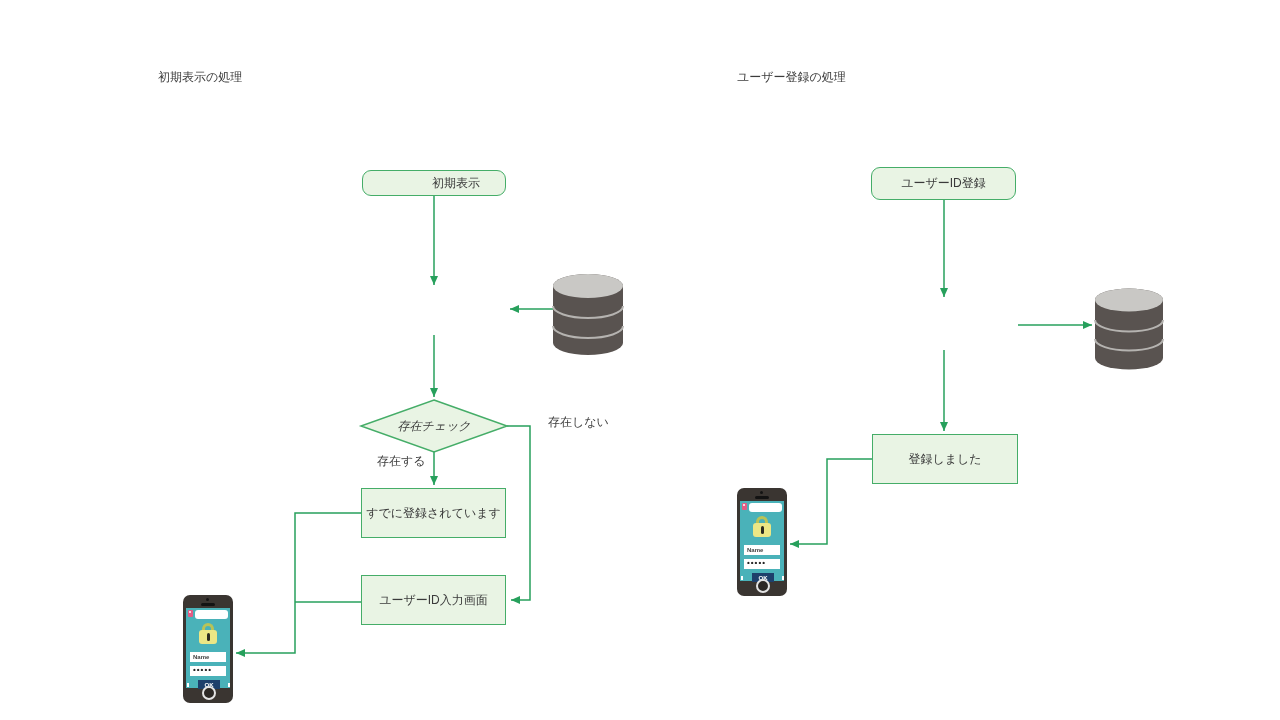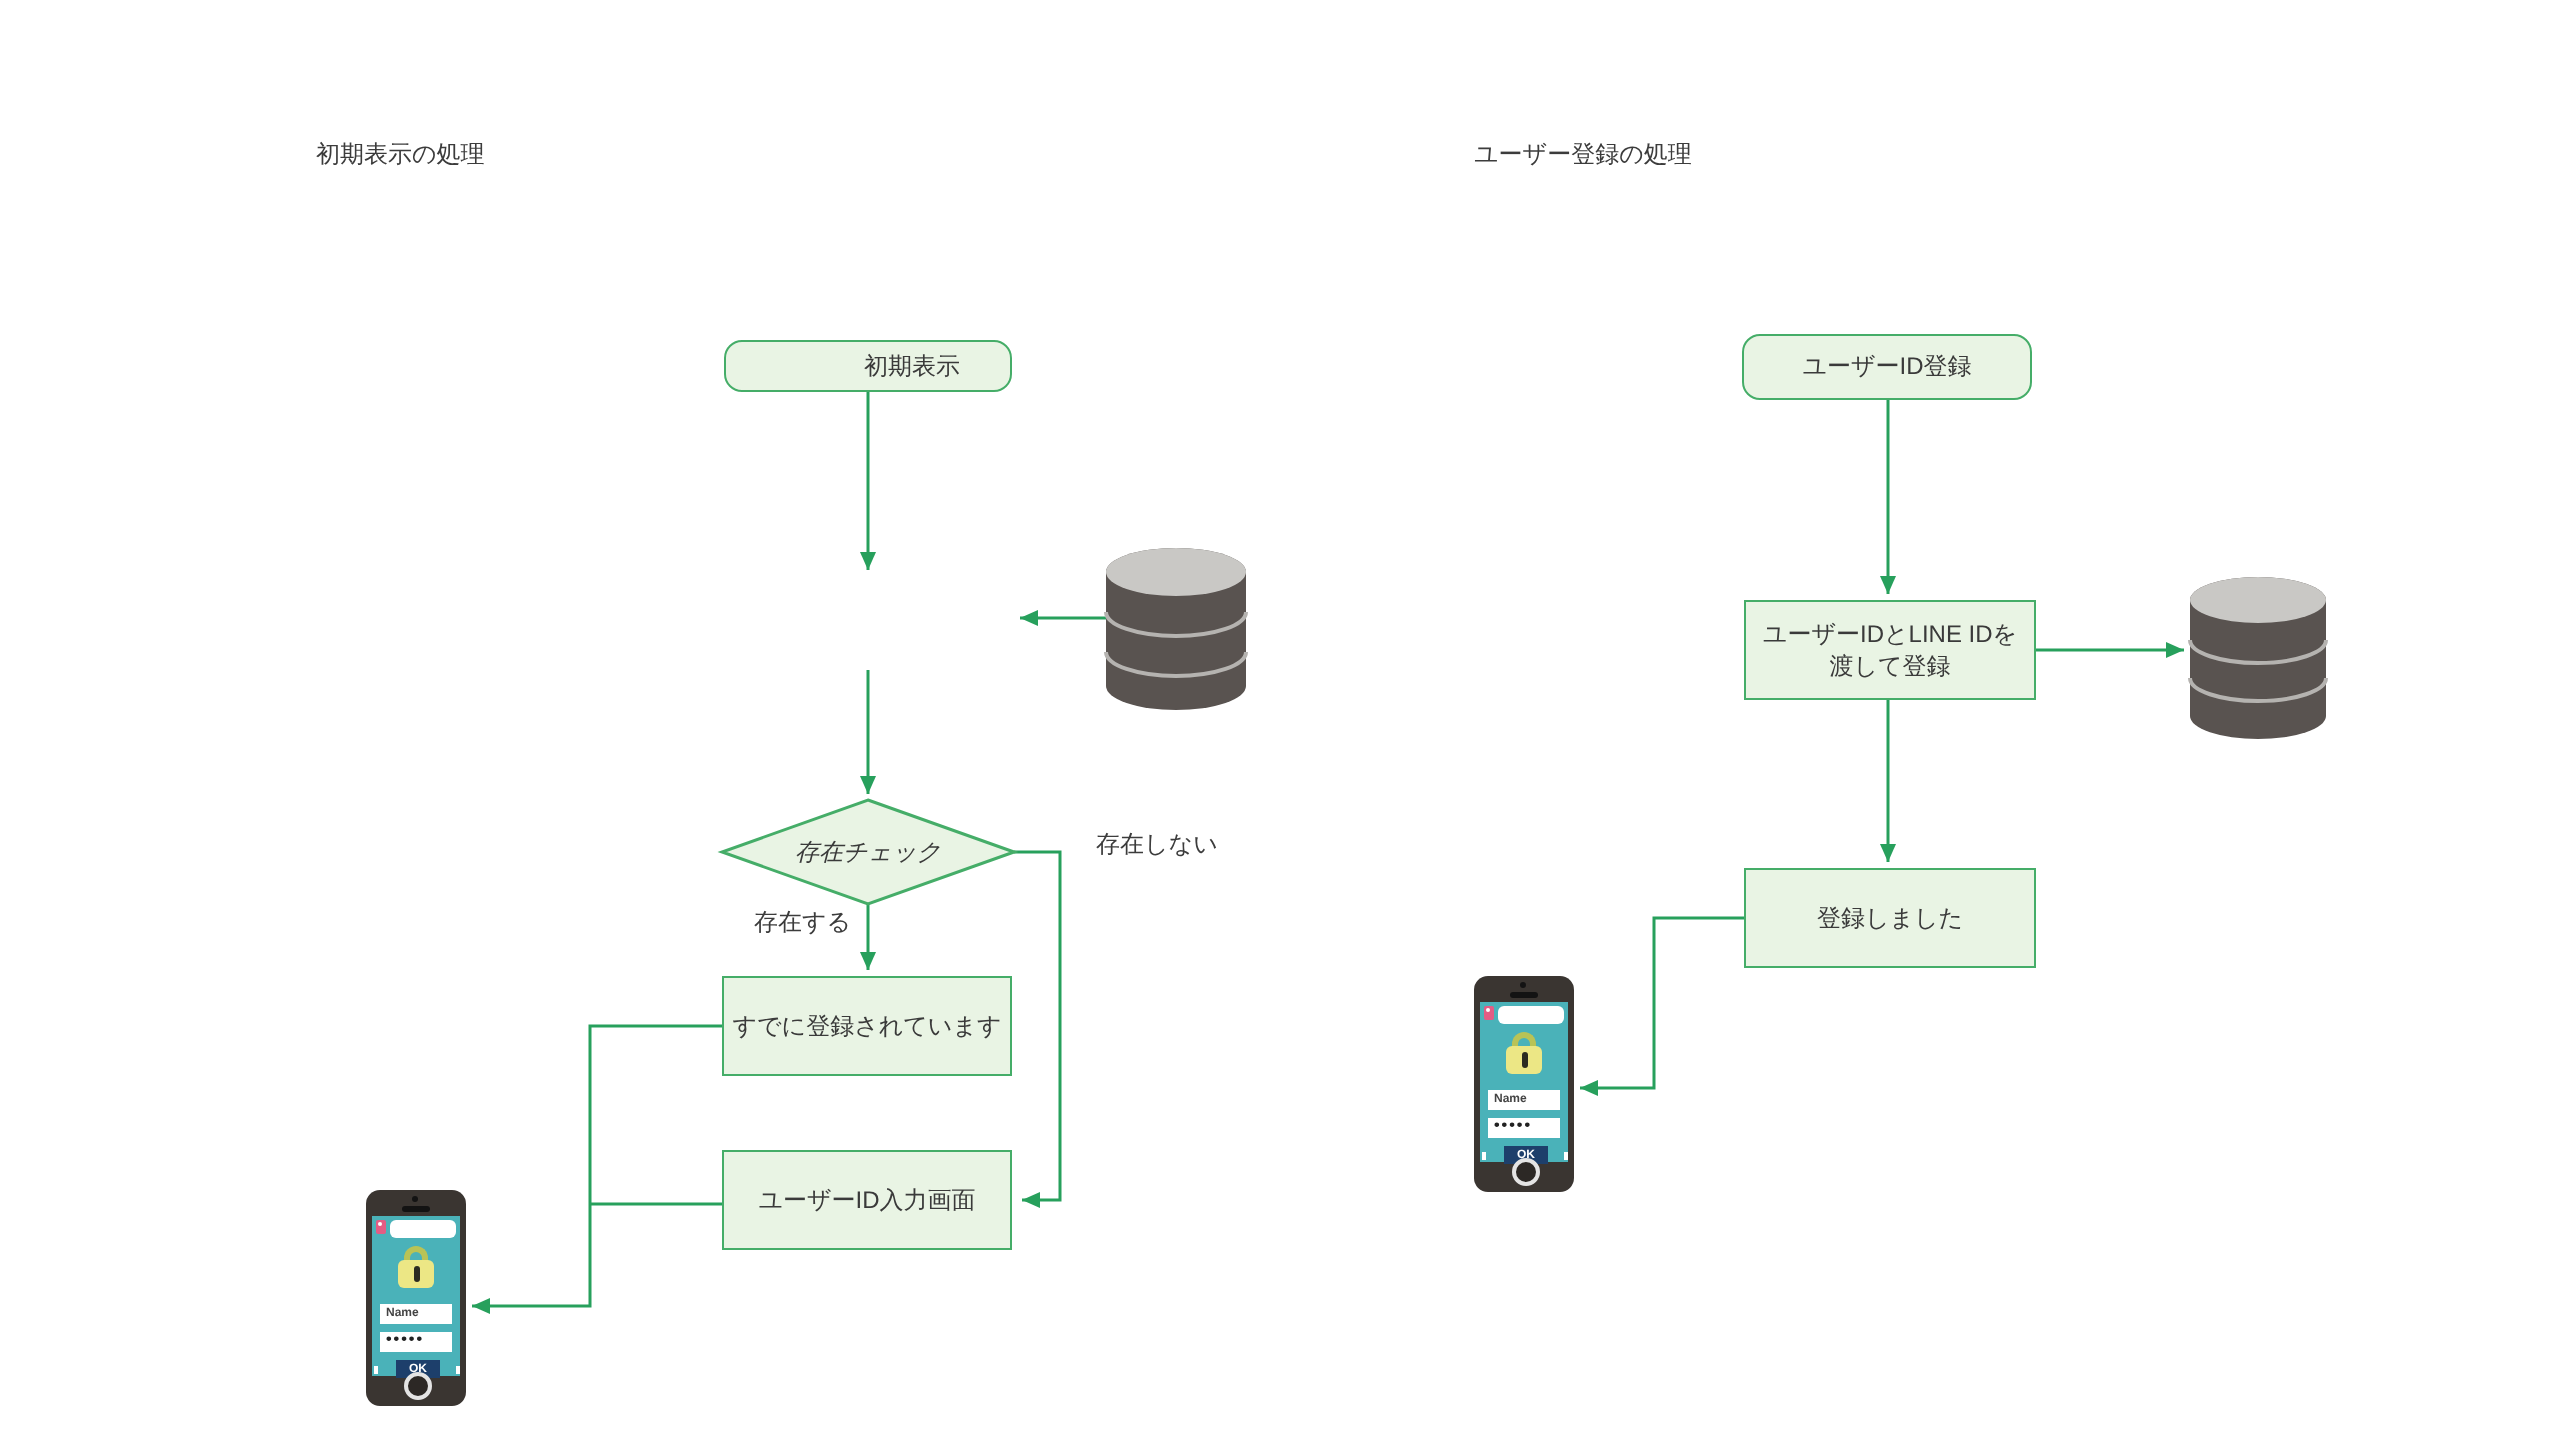--- a/index.html
+++ b/index.html
@@ -115,22 +115,20 @@
       <div class="mark l"></div>
       <div class="mark r"></div>
     </div>
     <div class="home"></div>
   </div>
 
   <div class="abs flow-title" style="left:737px;top:33px;">ユーザー登録の処理</div>
 
   <div class="node rounded" style="left:871px;top:131px;width:145px;height:33px;">ユーザーID登録</div>
 
-  <div class="node" style="left:872px;top:264px;width:146px;height:50px;">ユーザーIDとLINE IDを
-渡して登録</div>
 
   <div class="node" style="left:872px;top:398px;width:146px;height:50px;">登録しました</div>
 
   <div class="phone" style="left:737px;top:452px;">
     <div class="cam"></div>
     <div class="speaker"></div>
     <div class="screen">
       <div class="badge"></div>
       <div class="bubble"></div>
       <div class="shackle"></div>

